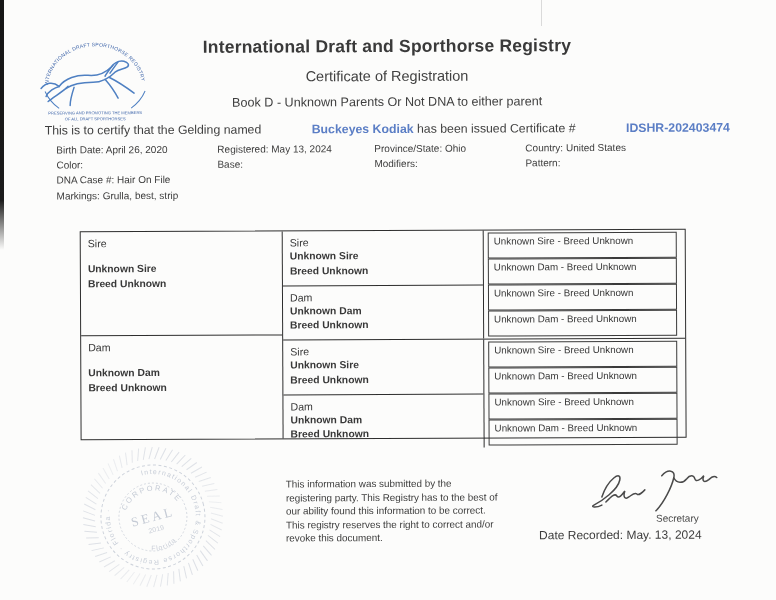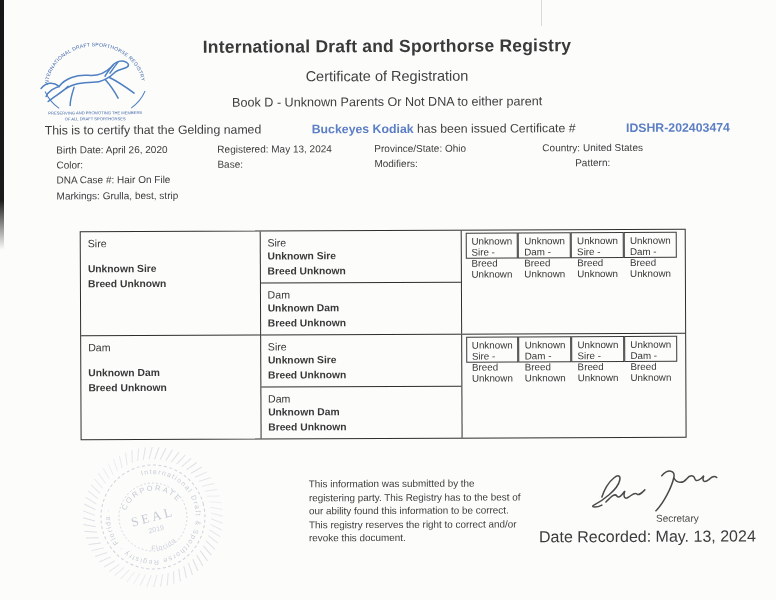--- a/index.html
+++ b/index.html
@@ -20,49 +20,49 @@
   .subtitle{position:absolute;left:0;top:68px;width:776px;text-align:center;
     font-size:14.5px;color:#414141;}
   .bookline{position:absolute;left:0;top:95px;width:776px;text-align:center;
     font-size:12.6px;color:#3f3f3f;}
   .certify{position:absolute;left:0;top:122px;width:776px;text-align:center;
     font-size:12.3px;color:#3f3f3f;}
   .accent{color:#5b7ec5;font-weight:bold;margin-left:47px;}
 
   .details{position:absolute;top:141px;font-size:10px;color:#3c3c3c;}
   .details div{line-height:15.2px;white-space:nowrap;}
-  .dcol1{left:57px;} .dcol2{left:218px;} .dcol3{left:375px;} .dcol4{left:543px;text-align:center;}
+  .dcol1{left:57px;} .dcol2{left:218px;} .dcol3{left:375px;} .dcol4{left:526px;}
 
   .pedigree{position:absolute;left:80px;top:230px;width:604px;height:207px;
     border:1.5px solid #2e2e2e;display:flex;background:transparent;color:#383838;}
   .ped-col1{width:201px;border-right:1.3px solid #2e2e2e;display:flex;flex-direction:column;}
   .ped-col1 .pcell{flex:1;padding:4px 7px;}
   .ped-col1 .pcell.top{border-bottom:1.3px solid #2e2e2e;}
   .ped-right{flex:1;display:flex;flex-direction:column;}
   .half{flex:1;display:flex;}
   .half.top{border-bottom:1.3px solid #2e2e2e;}
   .hcol2{width:200px;border-right:1.3px solid #2e2e2e;display:flex;flex-direction:column;}
   .hcol2 .pcell{flex:1;padding:4px 7px;}
   .hcol2 .pcell.top{border-bottom:1.3px solid #2e2e2e;}
-  .hcol3{flex:1;display:flex;flex-direction:row;justify-content:space-between;
+  .hcol3{flex:1;display:flex;flex-direction:column;justify-content:space-between;
     padding:2px 8px 2px 4px;}
   .gcell{height:22px;border:1px solid #3a3a3a;padding:2px 5px 0 5px;font-size:9.8px;
     background:transparent;}
   .ped-label{font-weight:normal;font-size:10.6px;line-height:14px;}
   .ped-line{font-size:10.3px;line-height:14.5px;font-weight:bold;}
   .gap12{height:12px;}
 
   .seal{position:absolute;left:72px;top:438px;width:160px;height:160px;opacity:0.85;}
 
   .disclaimer{position:absolute;left:285px;top:477px;width:212px;
-    font-size:9.9px;line-height:13.6px;color:#3c3c3c;margin-left:23px;}
+    font-size:9.9px;line-height:13.6px;color:#3c3c3c;}
 
   .signature{position:absolute;left:575px;top:462px;width:145px;height:58px;}
   .sig-title{position:absolute;left:655px;top:514px;font-size:10px;color:#4a4a4a;}
-  .date-recorded{position:absolute;left:538px;top:529px;font-size:16px;color:#3c3c3c;}
+  .date-recorded{position:absolute;left:538px;top:529px;font-size:12px;color:#3c3c3c;}
 </style>
 </head>
 <body>
 
 <div class="page">
   <div class="scan-edge"></div>
   <div class="scan-crease"></div>
 
   <div class="content">
 

